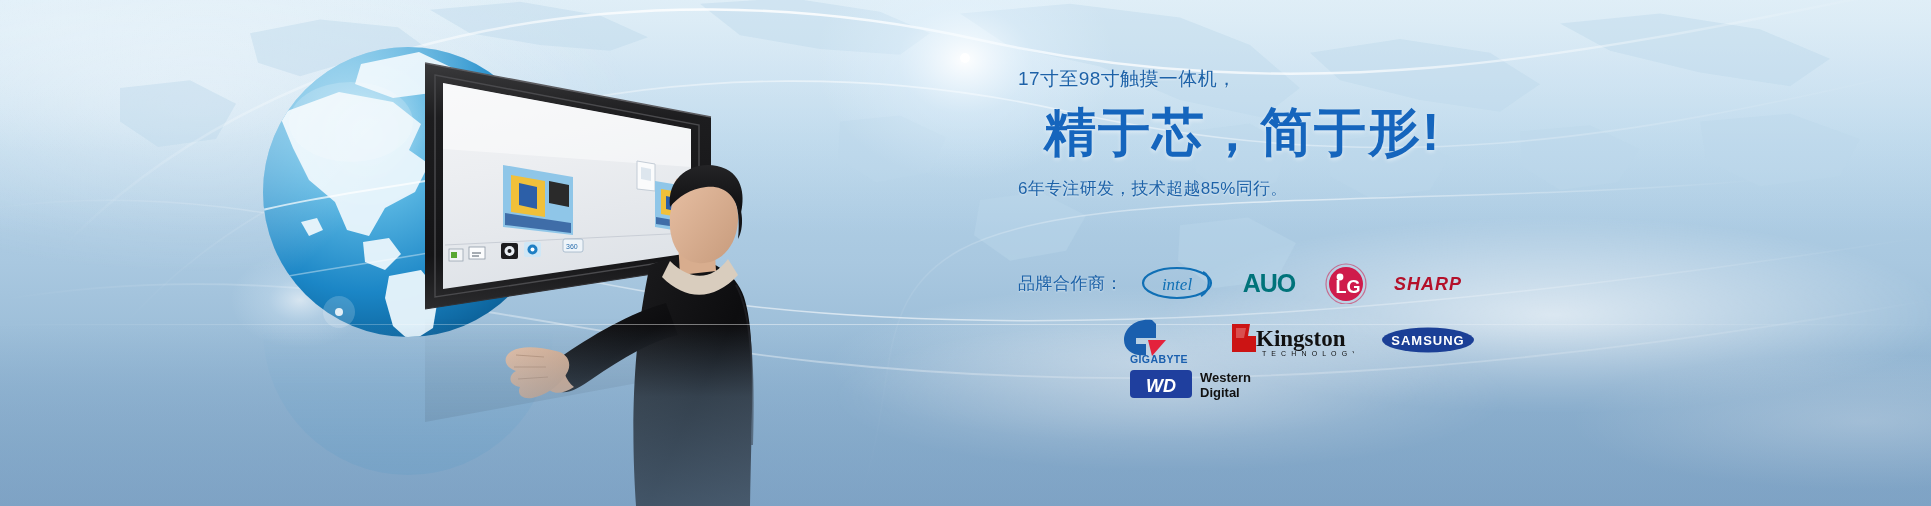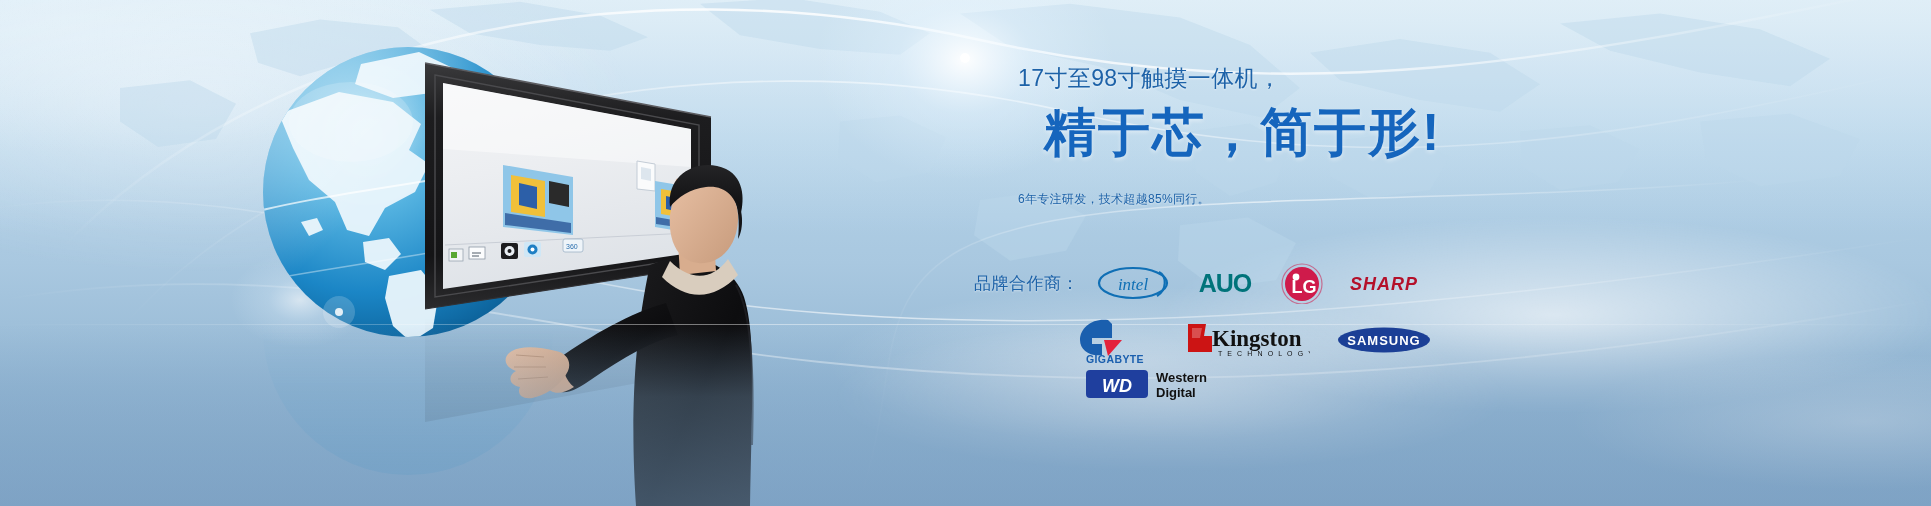--- a/index.html
+++ b/index.html
@@ -83,39 +83,39 @@
     pointer-events:none;
   }
 
   
   .person{position:absolute;left:500px;top:145px;width:310px;height:361px;}
   .person svg{display:block;width:100%;height:100%;}
 
   
   .copy{position:absolute;left:1018px;top:64px;width:520px;}
   .lead{
-    color:#1d62a8;font-size:23px;line-height:29px;letter-spacing:.4px;
+    color:#1d62a8;font-size:19px;line-height:29px;letter-spacing:.4px;
     text-shadow:0 1px 2px rgba(255,255,255,.55);
   }
   .headline{
     margin-top:9px;
     color:#1565bd;
     font-size:52px;line-height:60px;font-weight:bold;letter-spacing:2px;
     text-shadow:0 2px 4px rgba(255,255,255,.45);
     white-space:nowrap;
     margin-left:26px;
   }
   .sub{
-    margin-top:24px;
-    color:#1d62a8;font-size:12px;line-height:26px;letter-spacing:.3px;
+    margin-top:14px;
+    color:#1d62a8;font-size:17px;line-height:26px;letter-spacing:.3px;
     text-shadow:0 1px 2px rgba(255,255,255,.5);
   }
 
   
-  .partners{position:absolute;left:974px;top:262px;width:560px;}
+  .partners{position:absolute;left:1018px;top:262px;width:560px;}
   .p-row{display:flex;align-items:center;}
   .p-row.r1{gap:18px;}
   .p-row.r2{margin-top:12px;gap:26px;padding-left:100px;}
   .p-row.r3{padding-left:110px;}
   .p-label{
     color:#1d62a8;font-size:17px;letter-spacing:.5px;white-space:nowrap;
     text-shadow:0 1px 2px rgba(255,255,255,.5);
   }
   .logo{display:block;}
 

